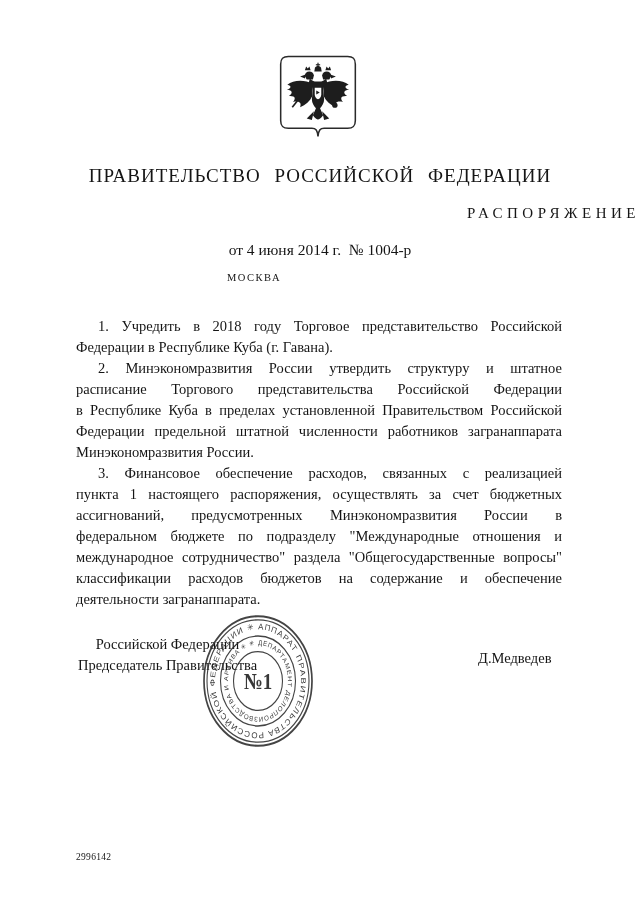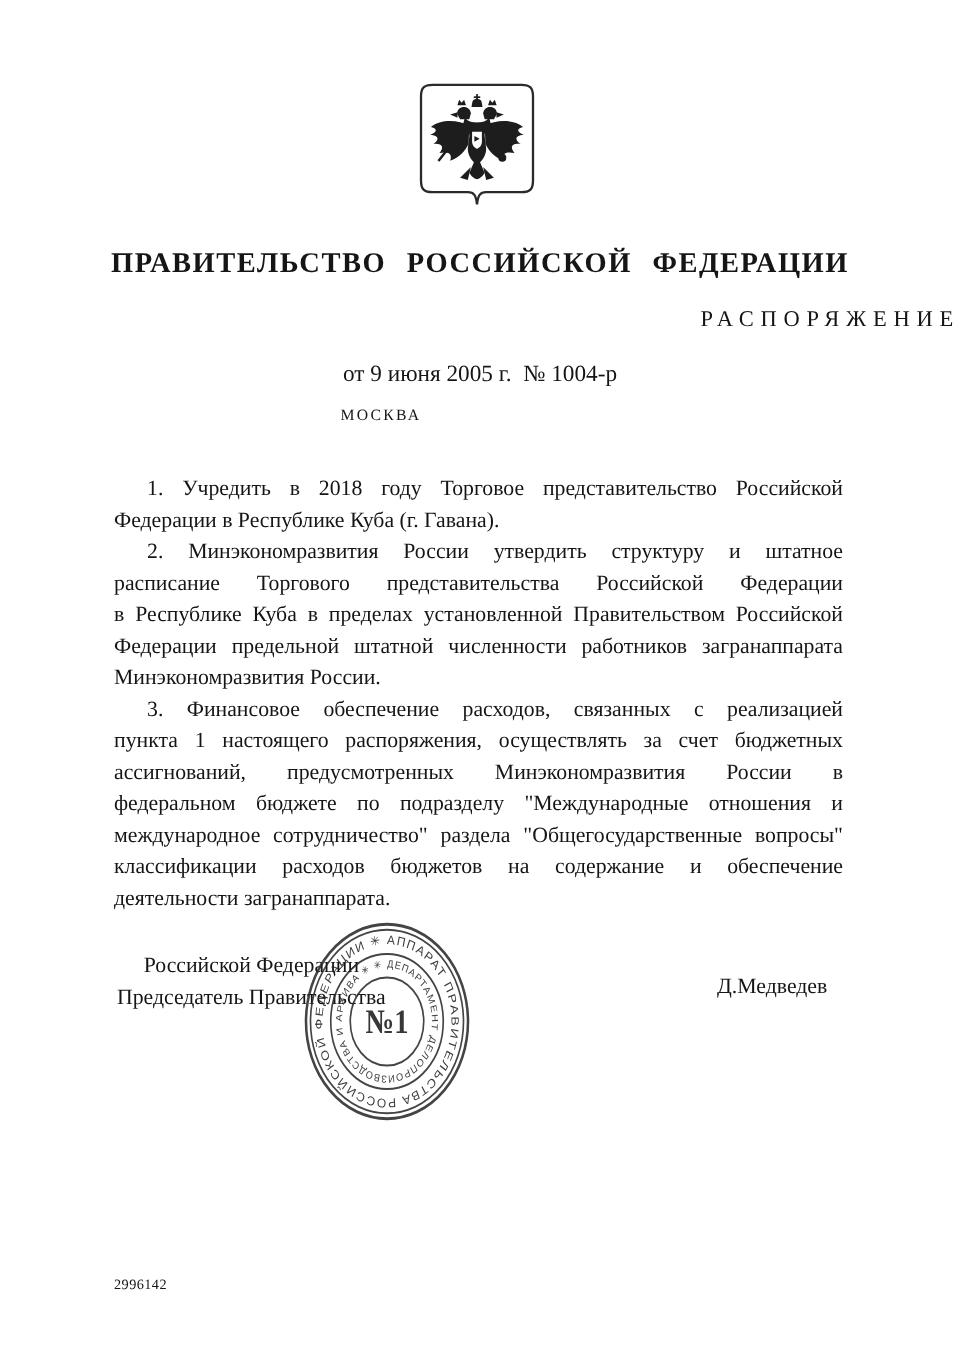--- a/index.html
+++ b/index.html
@@ -9,21 +9,21 @@
     font-family:"Liberation Serif","DejaVu Serif",serif;
     color:#151515;
     overflow:hidden;
   }
   .page { position:relative; width:640px; height:905px; background:#ffffff; }
 
   
   .emblem { position:absolute; left:278px; top:54px; width:80px; height:90px; }
   .gov-title {
     position:absolute; left:0; top:165px; width:640px;
-    text-align:center; font-weight:bold; font-size:19px;
+    text-align:center; font-weight:normal; font-size:19px;
     letter-spacing:1px; word-spacing:8px; white-space:nowrap;
   }
   .doc-type {
     position:absolute; left:0; top:205px; width:640px;
     text-align:right; font-size:15px; letter-spacing:4.5px; white-space:nowrap;
   }
   .date-line {
     position:absolute; left:0; top:241px; width:640px;
     text-align:center; font-size:15.5px; white-space:pre;
   }
@@ -85,21 +85,21 @@
       <path d="M43,56 l7,7 -5,1.5 z"></path>
       <circle cx="55.5" cy="50" r="2.6"></circle>
       <rect x="20" y="43" width="1.6" height="11" transform="rotate(38 20 43)"></rect>
       <path d="M35.8,33 h6.4 v6.5 c0,2.5 -1.5,4 -3.2,4.8 c-1.7,-0.8 -3.2,-2.3 -3.2,-4.8 z" fill="#ffffff"></path>
       <path d="M37.3,35.8 l3.4,1.9 -3.4,1.9 z" fill="#1d1d1d"></path>
     </g>
   </svg>
 
   <div class="gov-title">ПРАВИТЕЛЬСТВО РОССИЙСКОЙ ФЕДЕРАЦИИ</div>
   <div class="doc-type">РАСПОРЯЖЕНИЕ</div>
-  <div class="date-line">от 9 июня 2005 г.  № 1004-р</div>
+  <div class="date-line">от 4 июня 2014 г.  № 1004-р</div>
   <div class="city">МОСКВА</div>
 
   <div class="doc-body">
       <div class="para">
         <div class="line first">1. Учредить в 2018 году Торговое представительство Российской</div>
         <div class="line last">Федерации в Республике Куба (г. Гавана).</div>
       </div>
       <div class="para">
         <div class="line first">2. Минэкономразвития России утвердить структуру и штатное</div>
         <div class="line">расписание Торгового представительства Российской Федерации</div>

